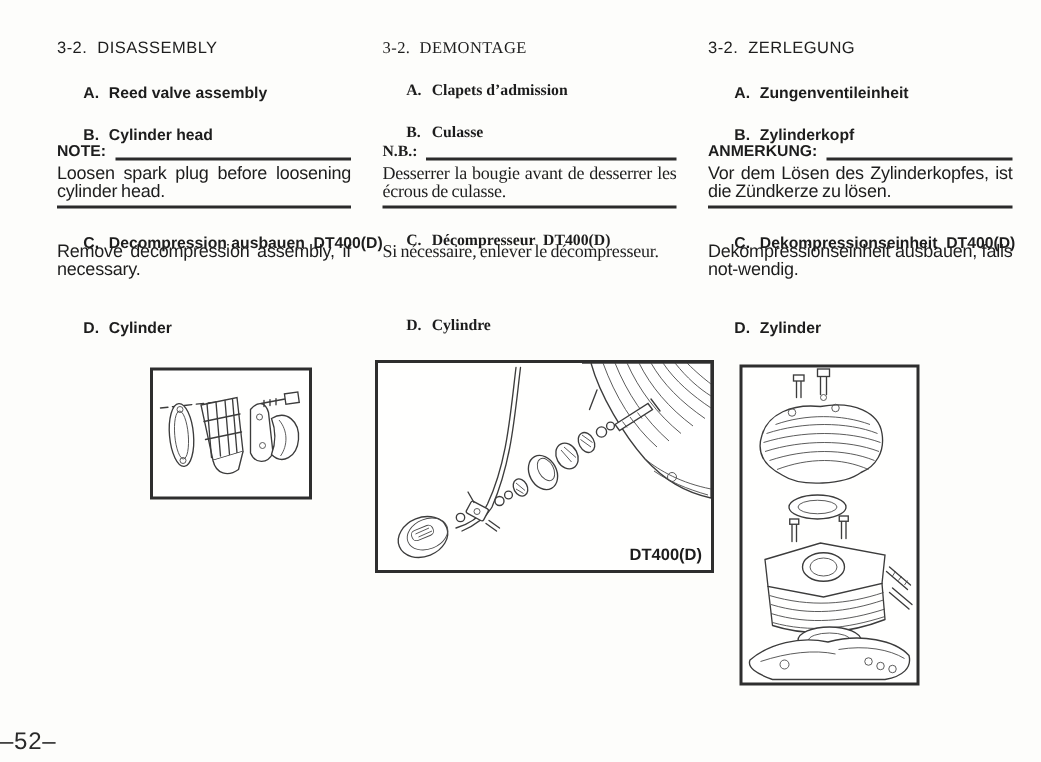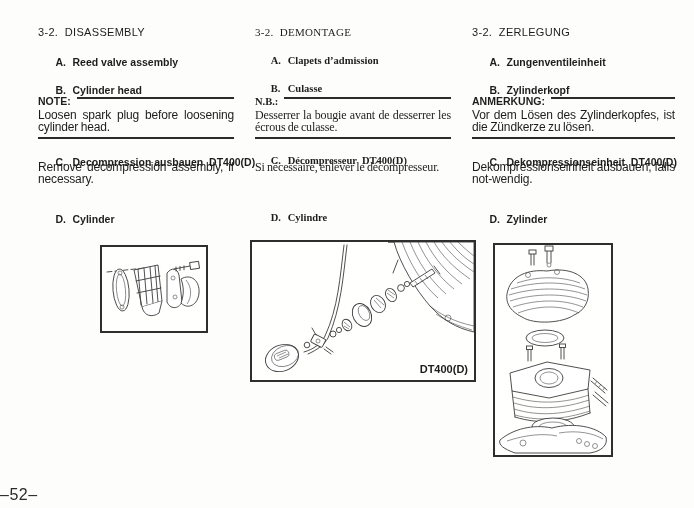--- a/index.html
+++ b/index.html
@@ -18,21 +18,21 @@
   .col-en{left:38px;width:196px;}
   .col-fr{left:255px;width:196px;font-family:"Liberation Serif",serif;}
   .col-de{left:472px;width:203px;}
   .row{position:absolute;left:0;right:0;}
   .sec-title{top:12px;font-weight:normal;font-size:11px;letter-spacing:.3px;white-space:pre;}
   .item{font-weight:bold;font-size:10.5px;white-space:pre;}
   .item .ilabel{display:inline-block;width:17px;}
   .item-a{top:30px}
   .item-b{top:58px}
   .note{top:82px;border-bottom:2px solid #2b2b2b;padding-bottom:4px;}
-  .note-head{display:flex;align-items:flex-start;font-weight:bold;font-size:10.5px;line-height:11px;}
+  .note-head{display:flex;align-items:flex-end;font-weight:bold;font-size:10.5px;line-height:11px;}
   .note-rule{flex:1;border-top:2px solid #2b2b2b;margin-left:6px;margin-top:1px;}
   .body{
     font-size:12px;line-height:11.5px;text-align:justify;
     letter-spacing:-.15px;word-spacing:-.6px;
   }
   .note-body{margin-top:3px;}
   .item-c{top:130px}
   .c-body{top:148px}
   .item-d{top:187px}
   

